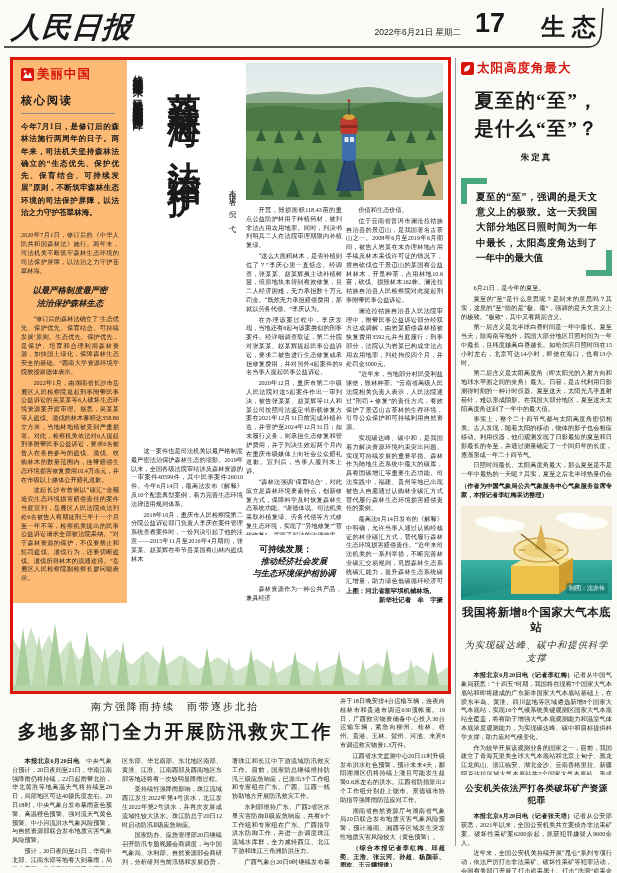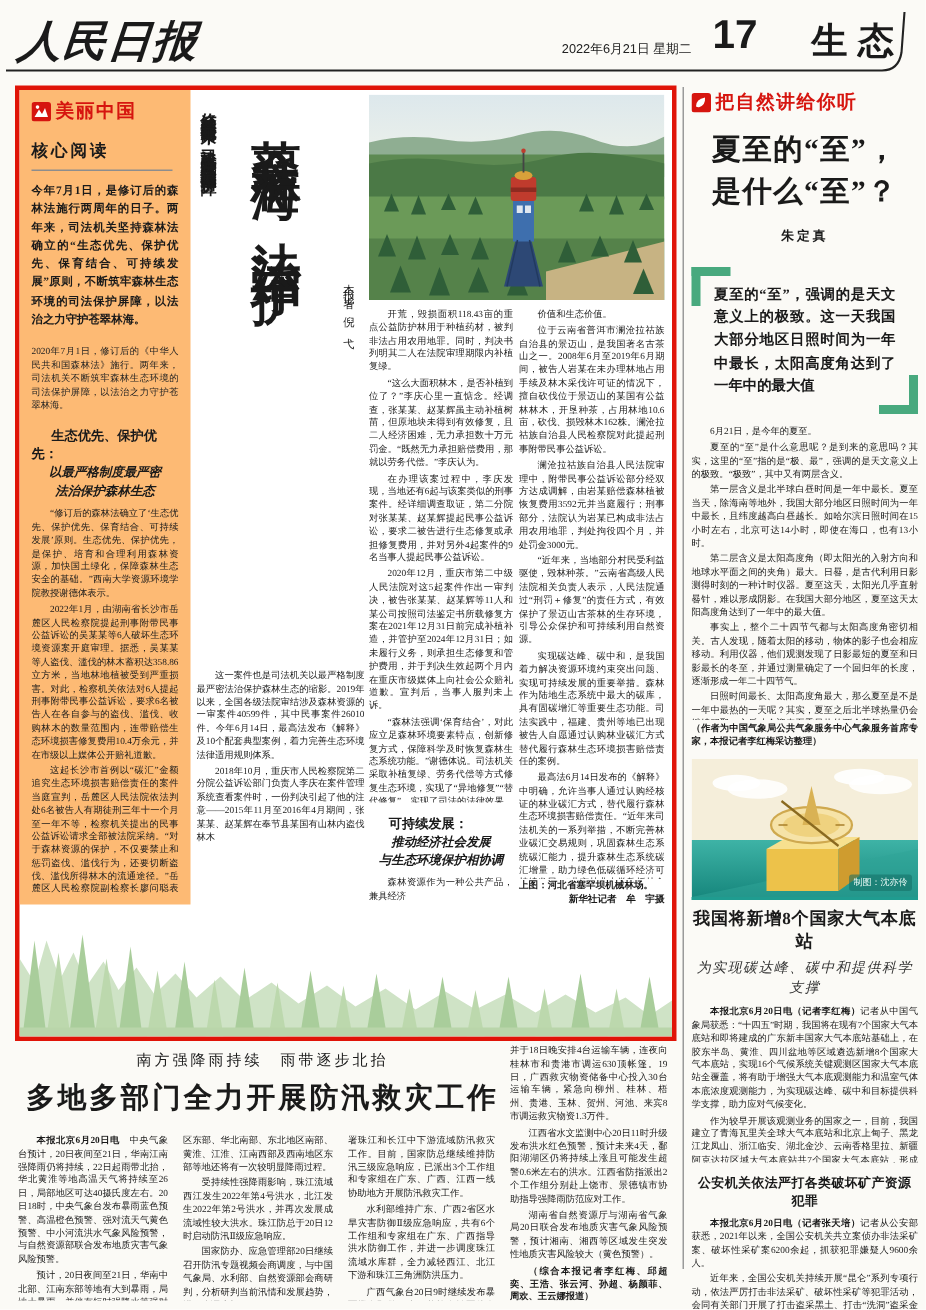--- a/index.html
+++ b/index.html
@@ -107,21 +107,20 @@
           <path d="M2,10 L5,5 L7,8 L9,4 L11,10 Z" fill="#fff"></path>
           <circle cx="4" cy="3.4" r="1.2" fill="#fff"></circle>
         </svg>
         <span class="badge-txt">美丽中国</span>
       </div>
       <div class="core">核心阅读</div>
       <div class="core-rule"></div>
       <div class="summary">今年7月1日，是修订后的森林法施行两周年的日子。两年来，司法机关坚持森林法确立的“生态优先、保护优先、保育结合、可持续发展”原则，不断筑牢森林生态环境的司法保护屏障，以法治之力守护苍翠林海。</div>
       <div class="lead">2020年7月1日，修订后的《中华人民共和国森林法》施行。两年来，司法机关不断筑牢森林生态环境的司法保护屏障，以法治之力守护苍翠林海。</div>
       <div class="subhead">
-        <span class="lbl">生态优先、保护优先：</span>
         <span class="ln">以最严格制度最严密</span>
         <span class="ln">法治保护森林生态</span>
       </div>
       <div class="panel-flow small">
         <p>“修订后的森林法确立了‘生态优先、保护优先、保育结合、可持续发展’原则。生态优先、保护优先，是保护、培育和合理利用森林资源，加快国土绿化，保障森林生态安全的基础。”西南大学资源环境学院教授谢德体表示。</p>
         <p>2022年1月，由湖南省长沙市岳麓区人民检察院提起刑事附带民事公益诉讼的吴某某等6人破坏生态环境资源案开庭审理。据悉，吴某某等人盗伐、滥伐的林木蓄积达358.86立方米，当地林地植被受到严重损害。对此，检察机关依法对6人提起刑事附带民事公益诉讼，要求6名被告人在各自参与的盗伐、滥伐、收购林木的数量范围内，连带赔偿生态环境损害修复费用10.4万余元，并在市级以上媒体公开赔礼道歉。</p>
         <p>这起长沙市首例以“碳汇”金额追究生态环境损害赔偿责任的案件当庭宣判，岳麓区人民法院依法判处6名被告人有期徒刑三年十一个月至一年不等，检察机关提出的民事公益诉讼请求全部被法院采纳。“对于森林资源的保护，不仅要禁止和惩罚盗伐、滥伐行为，还要切断盗伐、滥伐所得林木的流通途径。”岳麓区人民检察院副检察长廖问聪表示。</p>
       </div>
     </aside>
 
@@ -254,21 +253,21 @@
   </section>
 
   <div class="abs vrule"></div>
 
   <aside class="abs rail">
     <div class="r-badge">
       <svg width="13" height="13">
         <rect width="13" height="13" rx="2" fill="#d6150f"></rect>
         <path d="M3,9 Q3,4 9,3 Q9.5,8 5,9.5 Q4,9.7 3,9 Z" fill="#fff"></path>
       </svg>
-      <span class="badge-txt">把自然讲给你听</span>
+      <span class="badge-txt">太阳高度角最大</span>
     </div>
     <div class="r-title">
       <div>夏至的“至”，</div>
       <div>是什么“至”？</div>
     </div>
     <div class="r-author">朱定真</div>
     <div class="quote">
       <div class="brk tl"></div>
       <div class="brk br"></div>
       <span>夏至的“至”，强调的是天文意义上的极致。这一天我国大部分地区日照时间为一年中最长，太阳高度角达到了一年中的最大值</span>

